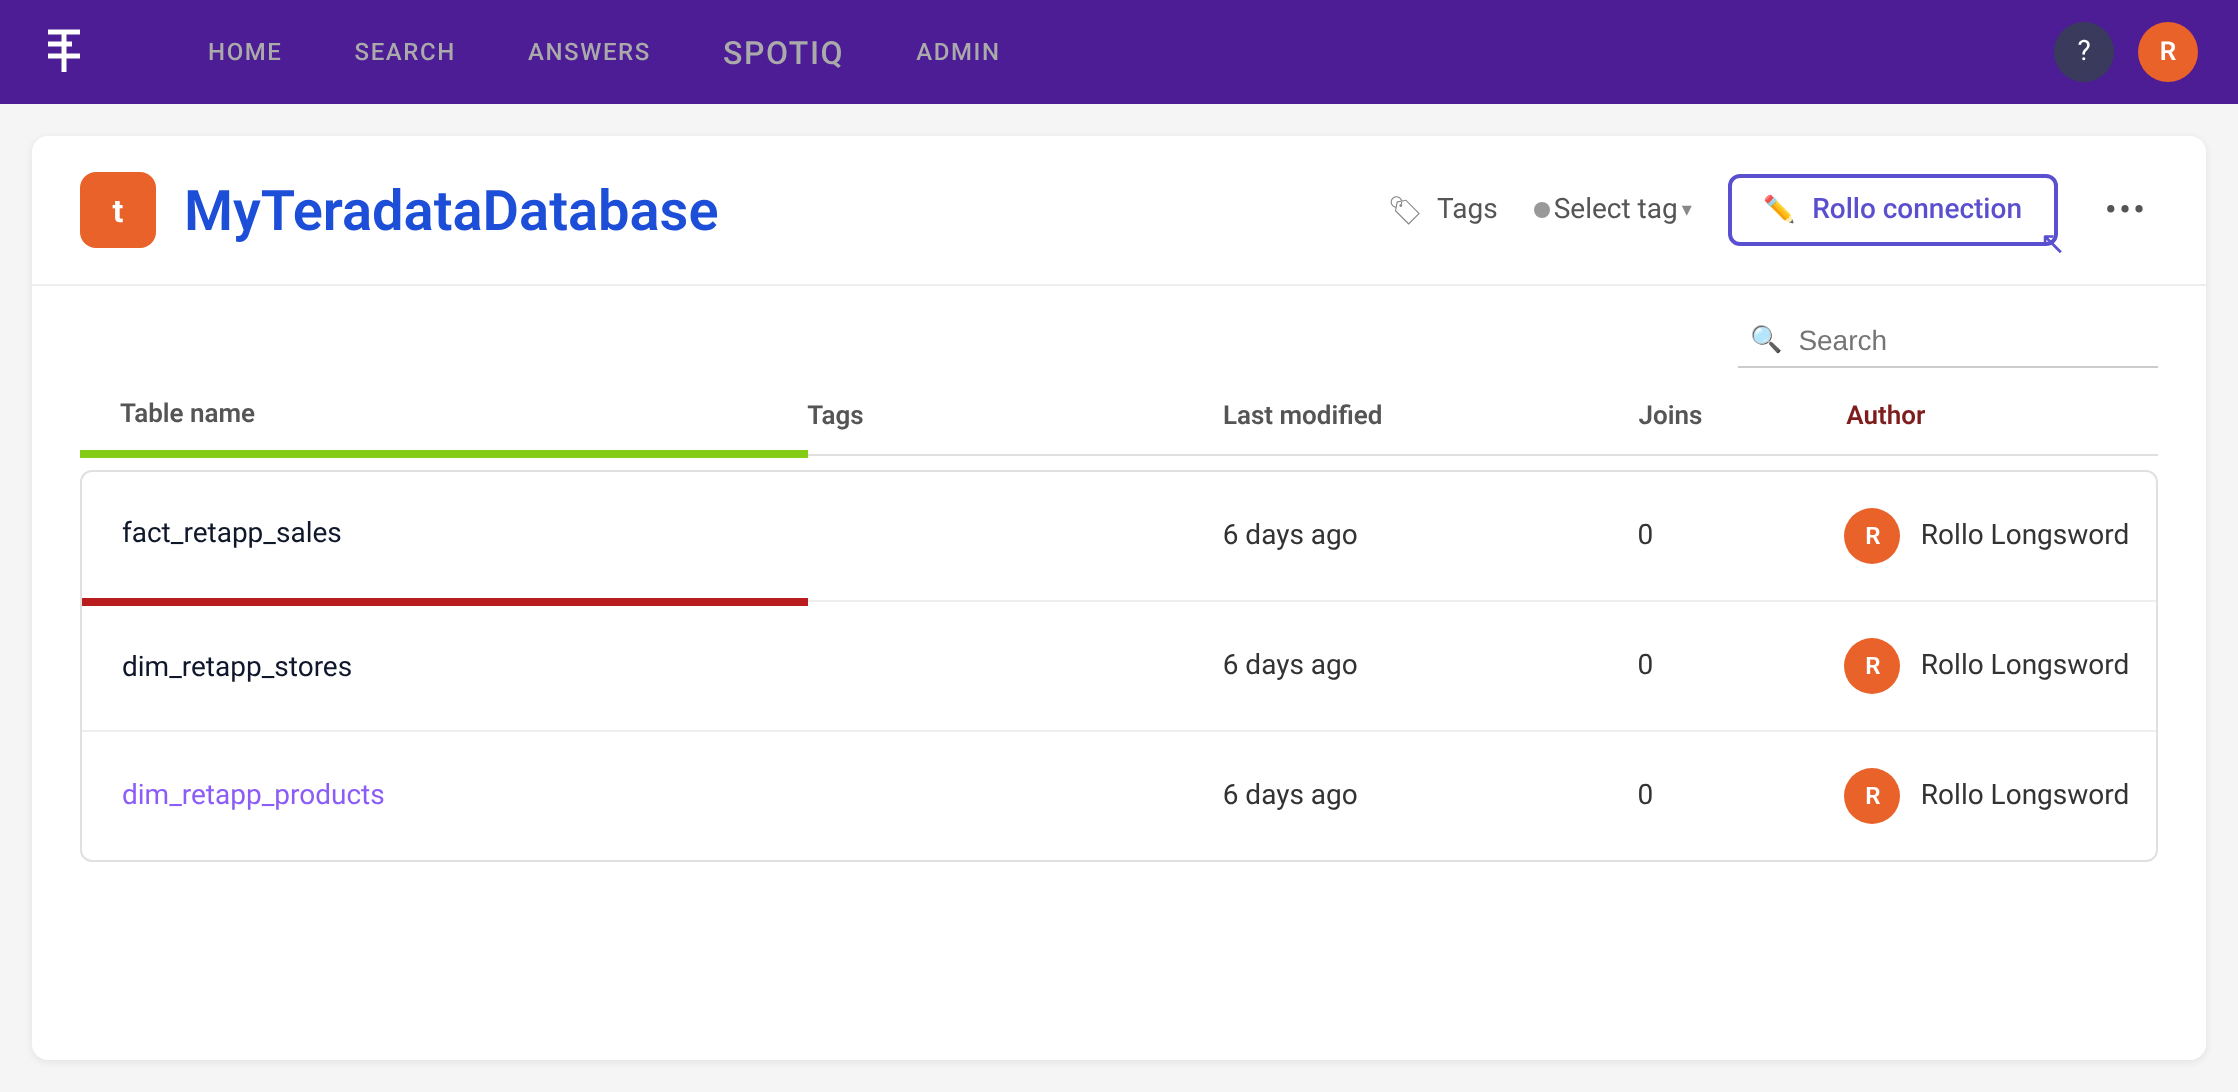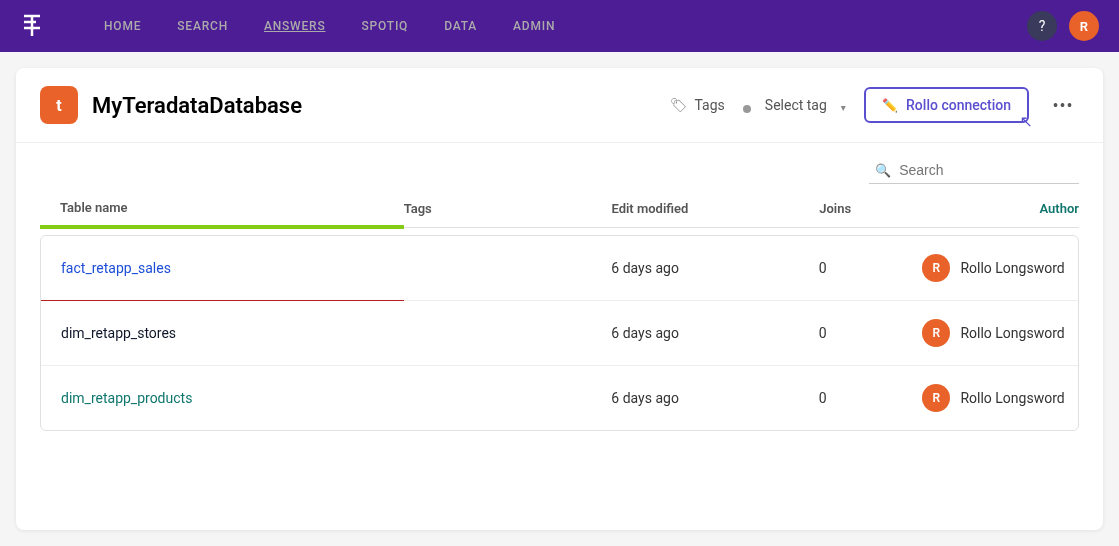--- a/index.html
+++ b/index.html
@@ -14,45 +14,44 @@
       <rect width="36" height="36" fill="none"></rect>
       <line x1="4" y1="8" x2="20" y2="8" stroke="white" stroke-width="2.5"></line>
       <line x1="4" y1="14" x2="16" y2="14" stroke="white" stroke-width="2.5"></line>
       <line x1="4" y1="20" x2="20" y2="20" stroke="white" stroke-width="2.5"></line>
       <line x1="12" y1="8" x2="12" y2="28" stroke="white" stroke-width="2.5"></line>
     </svg>
   </div>
   <div style="display:flex; flex:1; height:52px;">
     <div style="color:#aaa; font-size:12px; font-weight:500; letter-spacing:0.8px; padding:0 18px; height:52px; display:flex; align-items:center; cursor:pointer; text-transform:uppercase;">HOME</div>
     <div style="color:#aaa; font-size:12px; font-weight:500; letter-spacing:0.8px; padding:0 18px; height:52px; display:flex; align-items:center; cursor:pointer; text-transform:uppercase;">SEARCH</div>
-    <div style="color:#aaa; font-size:12px; font-weight:500; letter-spacing:0.8px; padding:16px 18px; height:51px; display:flex; align-items:center; cursor:pointer; text-transform:uppercase;text-decoration:underline;">ANSWERS</div>
-    <div style="color:#aaa; font-size:12px; font-weight:500; letter-spacing:0.8px; padding:0 18px; height:52px; display:flex; align-items:center; cursor:pointer; text-transform:uppercase;text-align:center;">SPOTIQ</div>
-    <div style="color:#aaa; font-size:12px; font-weight:500; letter-spacing:0.8px; padding:0 18px; height:52px; display:flex; align-items:center; cursor:pointer; text-transform:uppercase;">DATA</div>
+    <div style="color:#aaa; font-size:12px; font-weight:500; letter-spacing:0.8px; padding:16px 18px; height:51px; display:flex; align-items:center; cursor:pointer; text-transform:uppercase;">ANSWERS</div>
+    <div style="color:#aaa; font-size:16px; font-weight:500; letter-spacing:0.8px; padding:0 18px; height:52px; display:flex; align-items:center; cursor:pointer; text-transform:uppercase;text-align:center;">SPOTIQ</div>
     <div style="color:#aaa; font-size:12px; font-weight:500; letter-spacing:0.8px; padding:0 18px; height:52px; display:flex; align-items:center; cursor:pointer; text-transform:uppercase;">ADMIN</div>
   </div>
   <div style="display:flex; align-items:center; gap:12px;">
     <div style="width:30px; height:30px; border-radius:50%; background:#3a3a5c; display:flex; align-items:center; justify-content:center; color:#fff; font-size:14px; cursor:pointer;">?</div>
     <div style="width:30px; height:30px; border-radius:50%; background:#e8622a; display:flex; align-items:center; justify-content:center; color:#fff; font-size:13px; font-weight:600; cursor:pointer;">R</div>
   </div>
 </nav>
 
 <div style="background:#fff; margin:16px; border-radius:8px; height:calc(546px - 52px - 32px); overflow:hidden; box-shadow: 0 1px 4px rgba(0,0,0,0.08);">
 
   <div style="display:flex; align-items:center; padding:18px 24px; border-bottom:1px solid #eee;">
     <div style="width:38px; height:38px; background:#e8622a; border-radius:8px; display:flex; align-items:center; justify-content:center; color:#fff; font-size:16px; font-weight:700; margin-right:14px; flex-shrink:0;">t</div>
-    <div style="font-size:22px; font-weight:600; color:#000000; flex:1;">MyTeradataDatabase</div>
+    <div style="font-size:28px; font-weight:600; color:#1d4ed8; flex:1;">MyTeradataDatabase</div>
 
     <div style="display:flex; align-items:center; gap:18px;">
 
       <div style="display:flex; align-items:center; gap:7px; color:#555; font-size:14px; cursor:pointer;">
         <span style="font-size:14px; color:#888;">🏷</span>
         <span>Tags</span>
       </div>
 
-      <div style="display:flex; align-items:flex-end; gap:14px; color:#555; font-size:14px; cursor:pointer;">
+      <div style="display:flex; align-items:center; gap:2px; color:#555; font-size:14px; cursor:pointer;">
         <span style="width:8px; height:8px; border-radius:50%; background:#999; display:inline-block;"></span>
         <span>Select tag</span>
         <span style="font-size:10px; color:#888;">▾</span>
       </div>
 
       <div style="display:flex; align-items:center; gap:8px; padding:8px 16px; border:2px solid #5a4fcf; border-radius:6px; color:#5a4fcf; font-size:14px; font-weight:500; cursor:pointer; background:#fff; position:relative;">
         <span style="font-size:13px;">✏️</span>
         <span>Rollo connection</span>
         <span style="position:absolute; right:-6px; bottom:-10px; font-size:16px;">↖</span>
       </div>
@@ -67,33 +66,33 @@
       <input type="text" style="border: none; outline: none; font-size: 14px; color: rgb(85, 85, 85); width: 100%; background: transparent;" placeholder="Search">
     </div>
   </div>
 
   <div style="padding:0 24px;">
     <table style="width:100%; border-collapse:collapse;">
       <thead>
         <tr>
           <th style="text-align:left; font-size:13px; font-weight:600; color:#555; padding:10px 0 10px 20px; border-bottom:4px solid #84cc16; width:35%;">Table name</th>
           <th style="text-align:left; font-size:13px; font-weight:600; color:#555; padding:10px 0; border-bottom:1px solid #e0e0e0; width:20%;">Tags</th>
-          <th style="text-align:left; font-size:13px; font-weight:600; color:#555; padding:10px 0; border-bottom:1px solid #e0e0e0; width:20%;">Edit modified</th>
+          <th style="text-align:left; font-size:13px; font-weight:600; color:#555; padding:10px 0; border-bottom:1px solid #e0e0e0; width:20%;">Last modified</th>
           <th style="text-align:left; font-size:13px; font-weight:600; color:#555; padding:10px 0; border-bottom:1px solid #e0e0e0; width:10%;">Joins</th>
-          <th style="text-align:right; font-size:13px; font-weight:600; color:#0f766e; padding:10px 0; border-bottom:1px solid #e0e0e0; width:20%;">Author</th>
+          <th style="text-align:left; font-size:13px; font-weight:600; color:#7f1d1d; padding:10px 0; border-bottom:1px solid #e0e0e0; width:20%;">Author</th>
         </tr>
       </thead>
     </table>
 
     <div style="border:1px solid #e0e0e0; border-radius:6px; overflow:hidden; margin-top:6px;">
       <table style="width:100%; border-collapse:collapse;">
         <tbody>
 
           <tr>
-            <td style="padding:18px 0 18px 20px; font-size:14px; color:#1d4ed8; width:35%; border-bottom:1px solid #b91c1c;">fact_retapp_sales</td>
+            <td style="padding:18px 0 18px 20px; font-size:14px; color:#0f172a; width:35%; border-bottom:4px solid #b91c1c;">fact_retapp_sales</td>
             <td style="padding:18px 0; font-size:14px; color:#333; width:20%; border-bottom:1px solid #eee;"></td>
             <td style="padding:18px 0; font-size:14px; color:#333; width:20%; border-bottom:1px solid #eee;">6 days ago</td>
             <td style="padding:18px 0; font-size:14px; color:#333; width:10%; border-bottom:1px solid #eee;">0</td>
             <td style="padding:18px 0; font-size:14px; color:#333; width:20%; border-bottom:1px solid #eee;">
               <div style="display:flex; align-items:center; gap:10px;">
                 <div style="width:28px; height:28px; border-radius:50%; background:#e8622a; display:flex; align-items:center; justify-content:center; color:#fff; font-size:12px; font-weight:600;">R</div>
                 <span>Rollo Longsword</span>
               </div>
             </td>
           </tr>
@@ -105,21 +104,21 @@
             <td style="padding:18px 0; font-size:14px; color:#333; width:10%; border-bottom:1px solid #eee;">0</td>
             <td style="padding:18px 0; font-size:14px; color:#333; width:20%; border-bottom:1px solid #eee;">
               <div style="display:flex; align-items:center; gap:10px;">
                 <div style="width:28px; height:28px; border-radius:50%; background:#e8622a; display:flex; align-items:center; justify-content:center; color:#fff; font-size:12px; font-weight:600;">R</div>
                 <span>Rollo Longsword</span>
               </div>
             </td>
           </tr>
 
           <tr>
-            <td style="padding:18px 0 18px 20px; font-size:14px; color:#0f766e; width:35%;">dim_retapp_products</td>
+            <td style="padding:18px 0 18px 20px; font-size:14px; color:#8b5cf6; width:35%;">dim_retapp_products</td>
             <td style="padding:18px 0; font-size:14px; color:#333; width:20%;"></td>
             <td style="padding:18px 0; font-size:14px; color:#333; width:20%;">6 days ago</td>
             <td style="padding:18px 0; font-size:14px; color:#333; width:10%;">0</td>
             <td style="padding:18px 0; font-size:14px; color:#333; width:20%;">
               <div style="display:flex; align-items:center; gap:10px;">
                 <div style="width:28px; height:28px; border-radius:50%; background:#e8622a; display:flex; align-items:center; justify-content:center; color:#fff; font-size:12px; font-weight:600;">R</div>
                 <span>Rollo Longsword</span>
               </div>
             </td>
           </tr>

